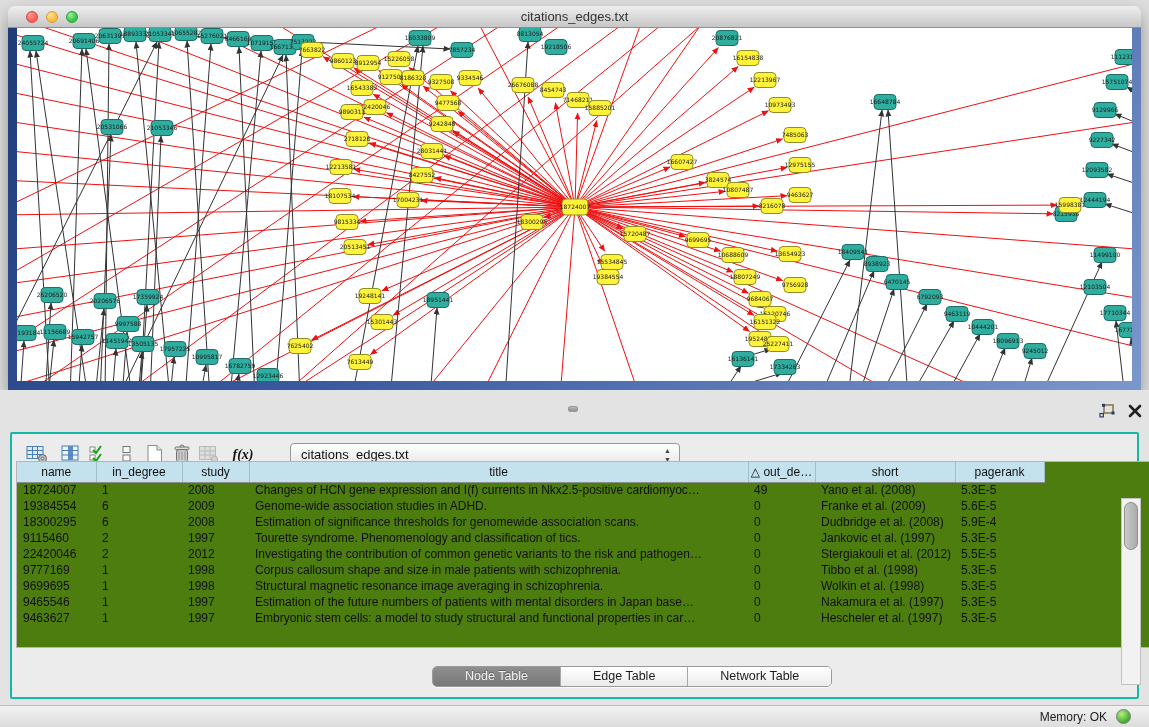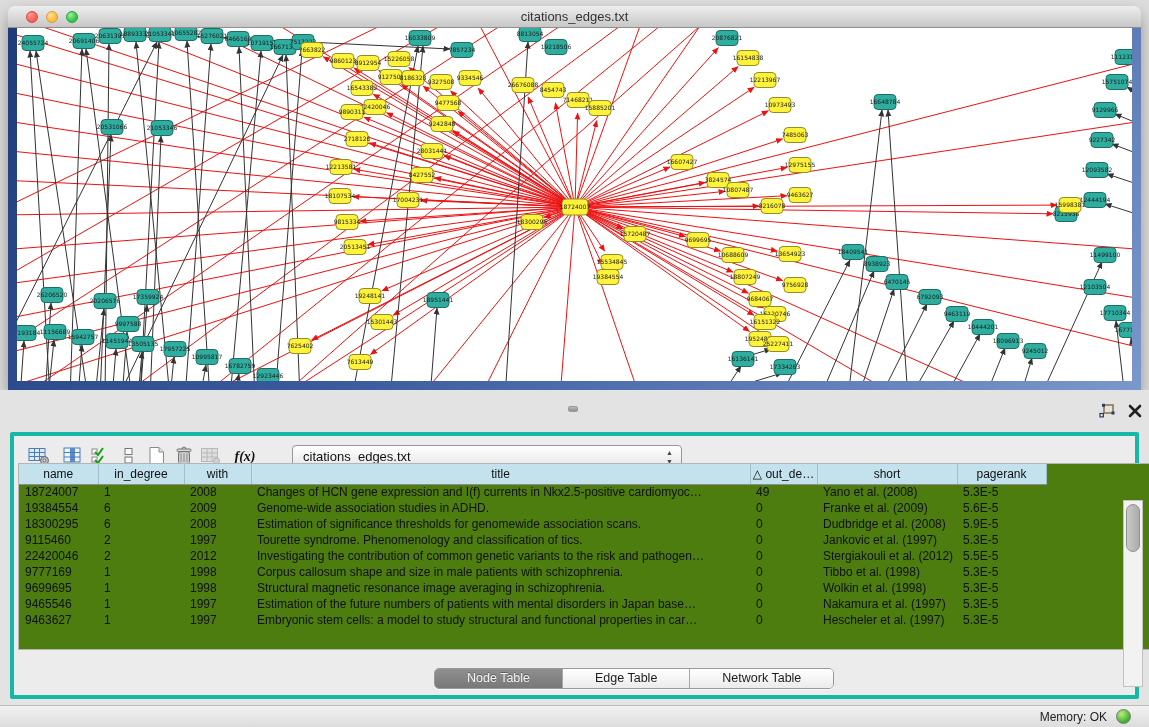--- a/index.html
+++ b/index.html
@@ -27,21 +27,21 @@
   .south { position:absolute; left:0; top:390px; width:1149px; height:315px; background:#e3e3e3; }
   .panel-titlebar { position:absolute; left:0; top:8px; width:100%; height:26px; }
   .panel-title { position:absolute; left:12px; top:6px; font-size:13px; color:#1d1d1d;margin-top:35px; }
   .gripper { position:absolute; left:568px; top:8px; width:10px; height:6px;
     background:linear-gradient(#b9b9b9,#8f8f8f); border:1px solid #9a9a9a; border-radius:2px; }
   .panel-icon { position:absolute; top:5px; width:18px; height:16px; cursor:pointer; }
   .panel-icon.float { left:1098px; }
   .panel-icon.close { left:1126px; }
 
   .panel-body { position:absolute; left:10px; top:42px; width:1129px; height:267px;
-    background:#ececec; border:4px solid #14b8a6; border-radius:2px; }
+    background:#ececec; border:2px solid #14b8a6; border-radius:2px; }
 
   .toolbar { position:absolute; left:0; top:0; width:100%; height:44px; }
   .tool-btn { position:absolute; top:8px; width:26px; height:26px; border:none; background:transparent; cursor:pointer; }
   .fx { font-family:"Liberation Serif", serif; font-style:italic; font-weight:bold; font-size:14px; color:#111; }
   .net-select { position:absolute; left:278px; top:9px; width:390px; height:23px;
     background:linear-gradient(#ffffff,#e6e6e6); border:1px solid #989898; border-radius:4px;
     font-size:13px; color:#111; line-height:21px; padding-left:10px; cursor:pointer; }
   .net-select .arrows { position:absolute; right:8px; top:2px; font-size:7px; color:#444; line-height:9px; text-align:center; }
 
   .tablewrap { position:absolute; left:4px; top:27px; width:1140px; height:187px;
@@ -768,21 +768,21 @@
             <col style="width:67px">
             <col style="width:499px">
             <col style="width:67px">
             <col style="width:140px">
             <col style="width:89px">
           </colgroup>
           <thead>
             <tr>
               <th>name</th>
               <th>in_degree</th>
-              <th>with</th>
+              <th>study</th>
               <th>title</th>
               <th>△ out_de…</th>
               <th>short</th>
               <th>pagerank</th>
             </tr>
           </thead>
           <tbody>
             <tr>
               <td>18724007</td>
               <td>1</td>
@@ -801,21 +801,21 @@
               <td>Franke et al. (2009)</td>
               <td>5.6E-5</td>
             </tr>
             <tr>
               <td>18300295</td>
               <td>6</td>
               <td>2008</td>
               <td>Estimation of significance thresholds for genomewide association scans.</td>
               <td>0</td>
               <td>Dudbridge et al. (2008)</td>
-              <td>5.9E-5</td>
+              <td>5.9E-4</td>
             </tr>
             <tr>
               <td>9115460</td>
               <td>2</td>
               <td>1997</td>
               <td>Tourette syndrome. Phenomenology and classification of tics.</td>
               <td>0</td>
               <td>Jankovic et al. (1997)</td>
               <td>5.3E-5</td>
             </tr>

